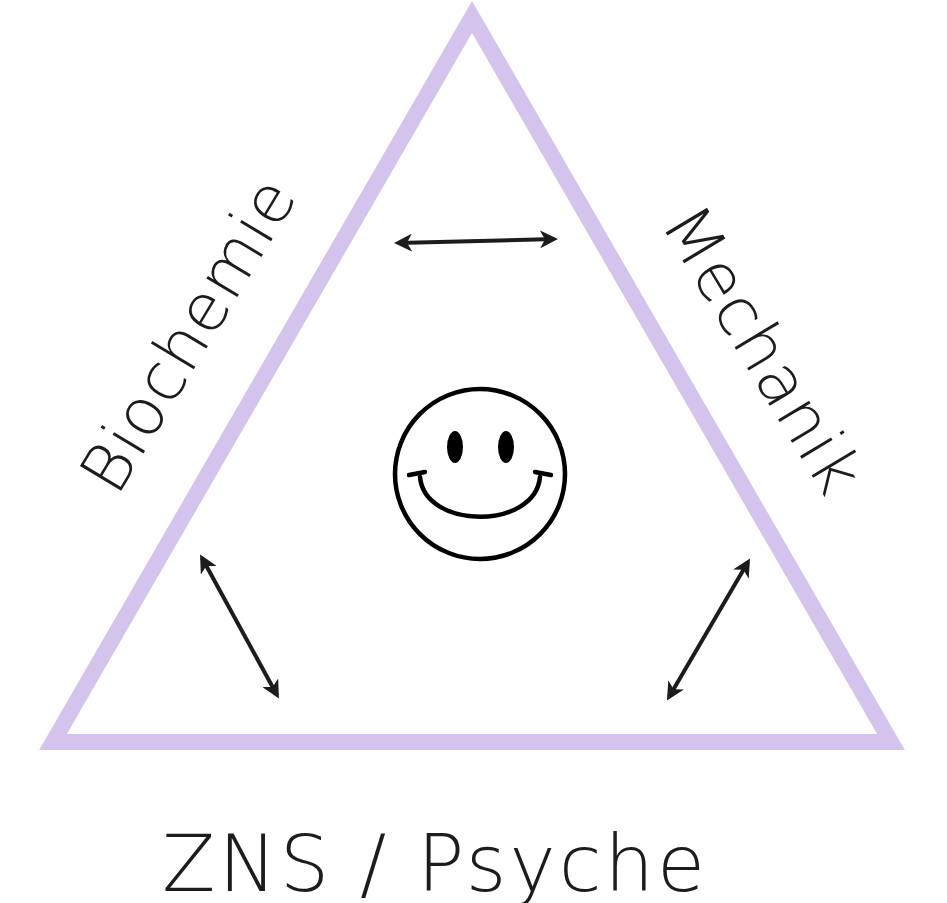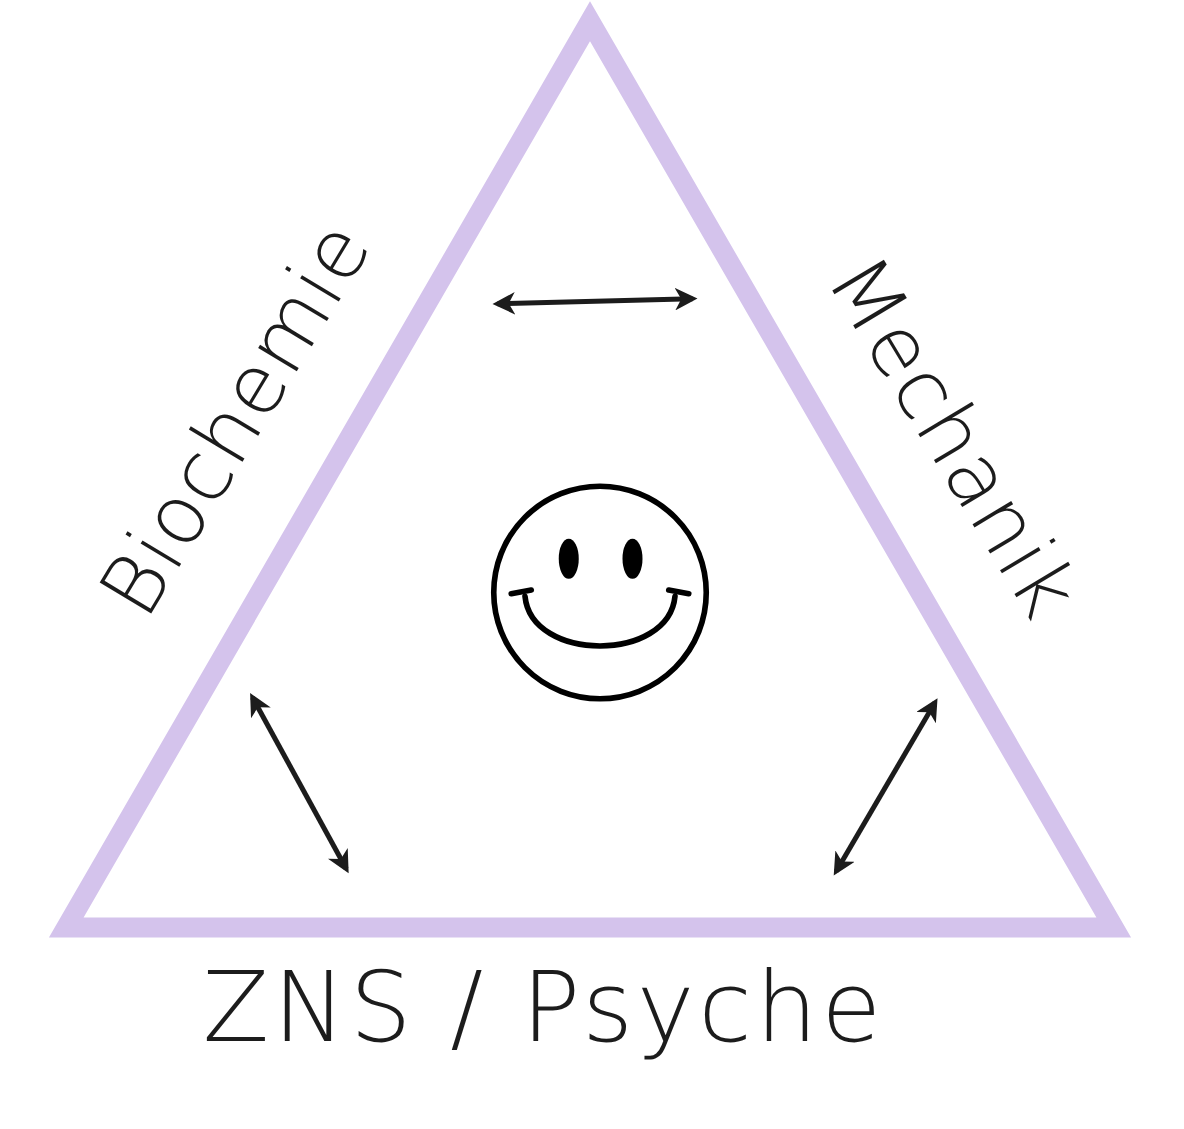--- a/index.html
+++ b/index.html
@@ -44,21 +44,21 @@
       left: 604px;
       top: 312px;
       width: 310px;
       text-align: center;
       transform: rotate(59deg);
     }
     #label-zns {
       font-size: 78px;
       left: 0;
       width: 870px;
-      top: 768px;
+      top: 825px;
       text-align: center;
       letter-spacing: 3px;
     }
   </style>
 </head>
 <body>
 
 <svg id="diagram" viewBox="0 0 947 903" xmlns="http://www.w3.org/2000/svg">
   <defs>
     <marker id="arrowhead" markerWidth="10" markerHeight="10" refX="7" refY="5" orient="auto-start-reverse" markerUnits="userSpaceOnUse" viewBox="0 0 10 10">

